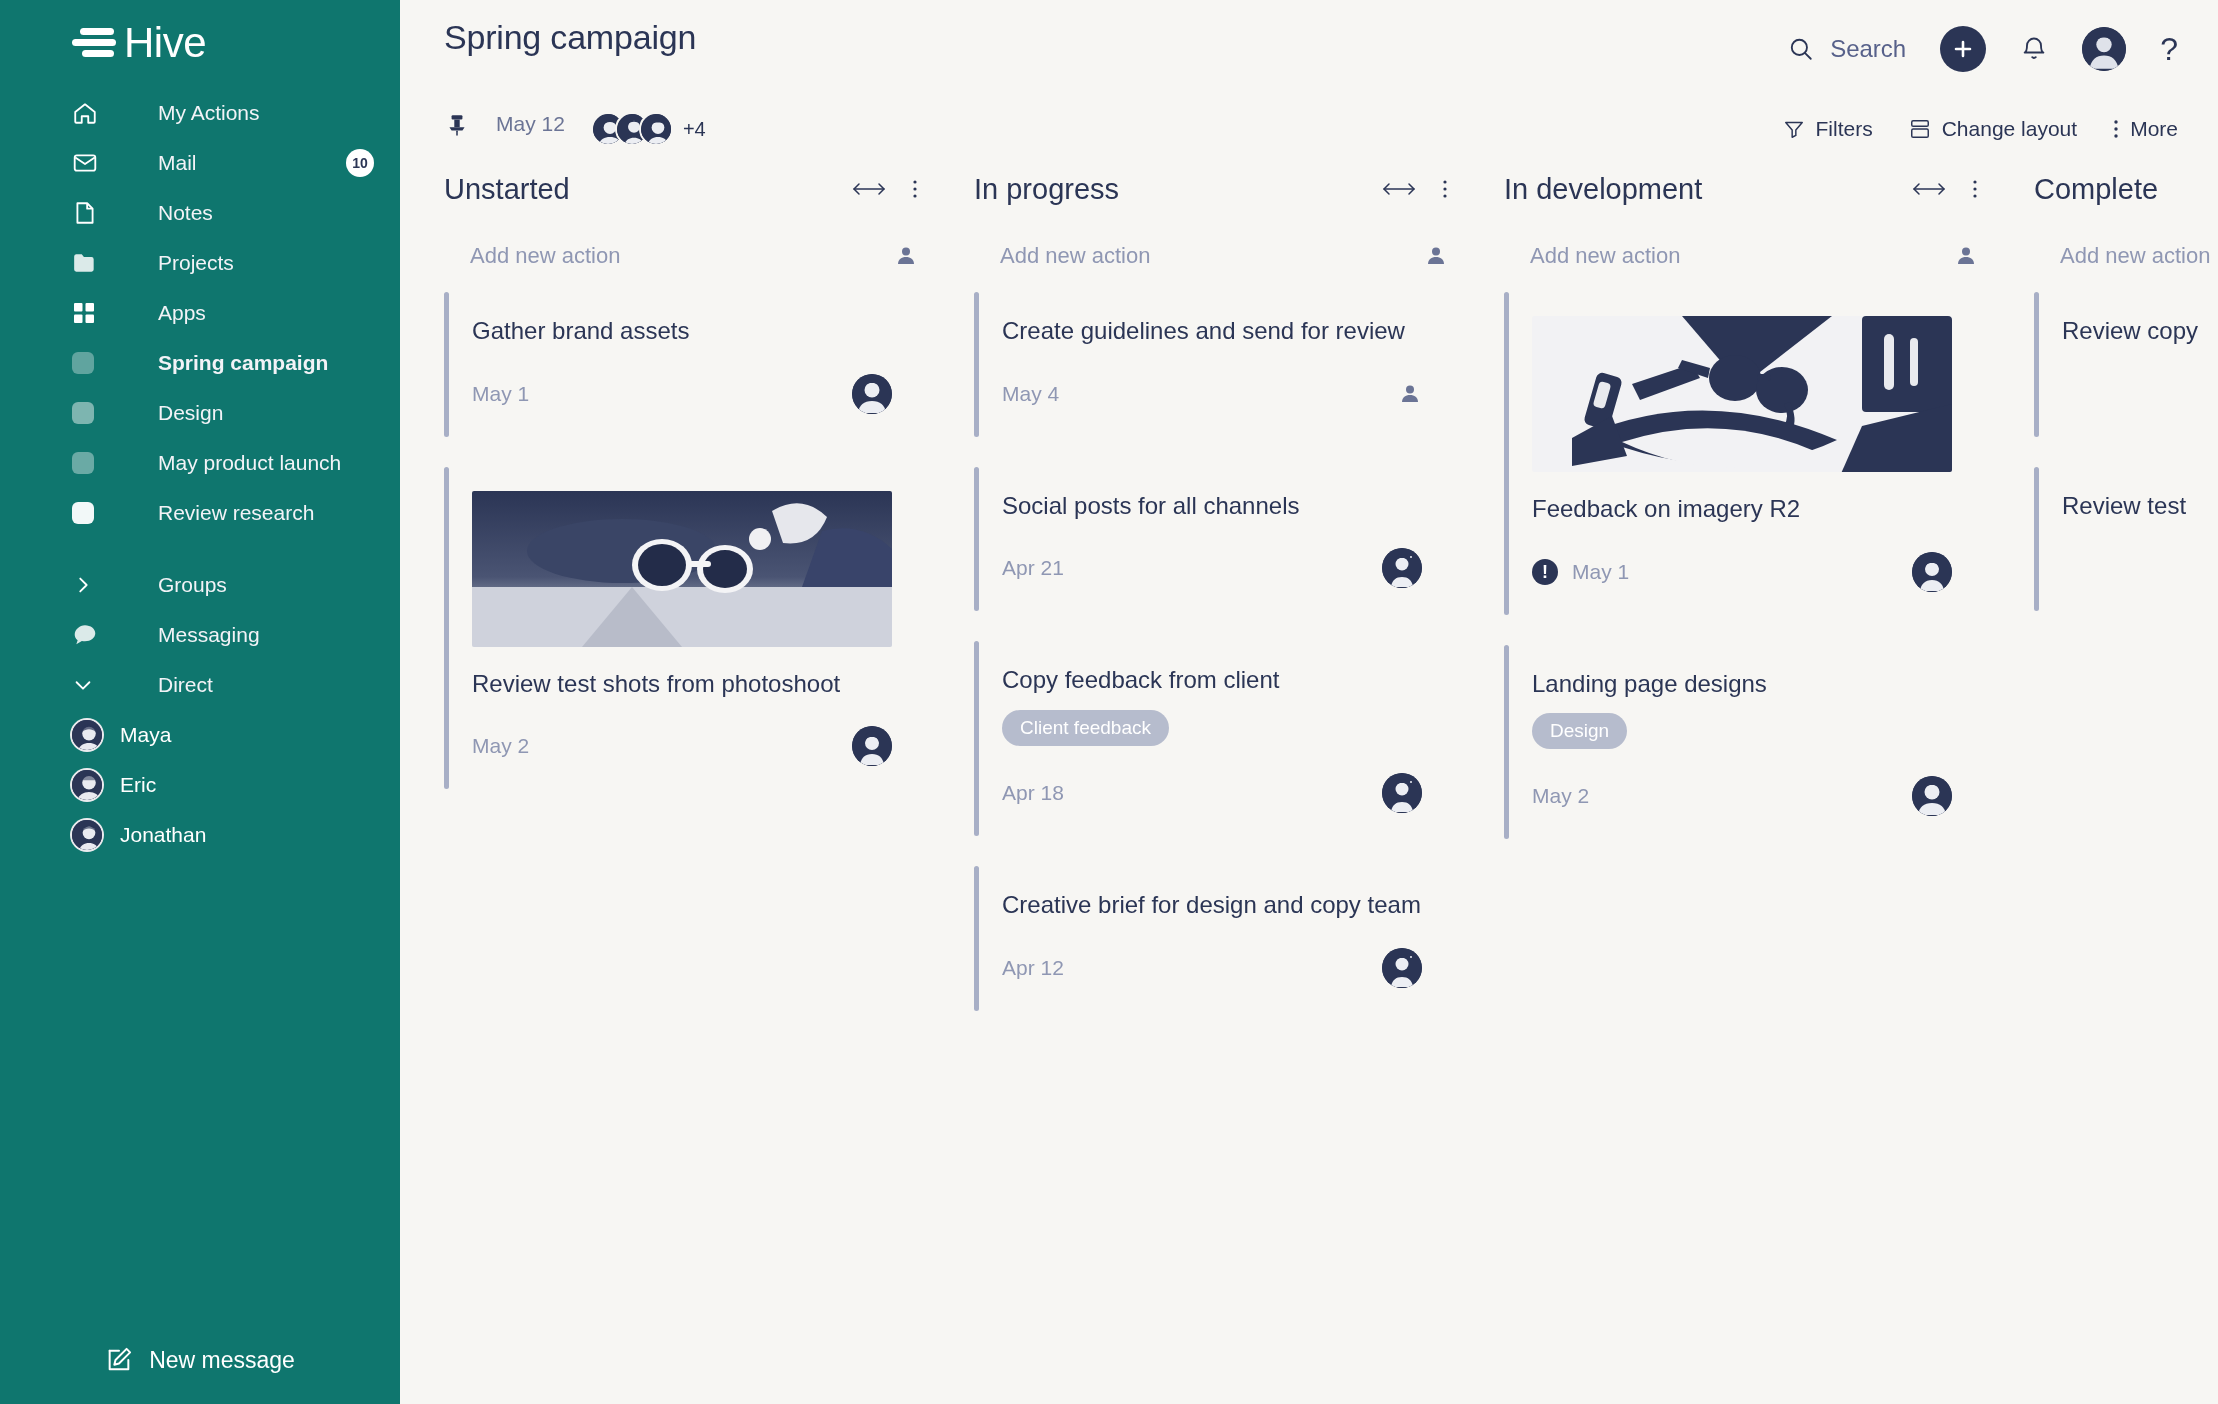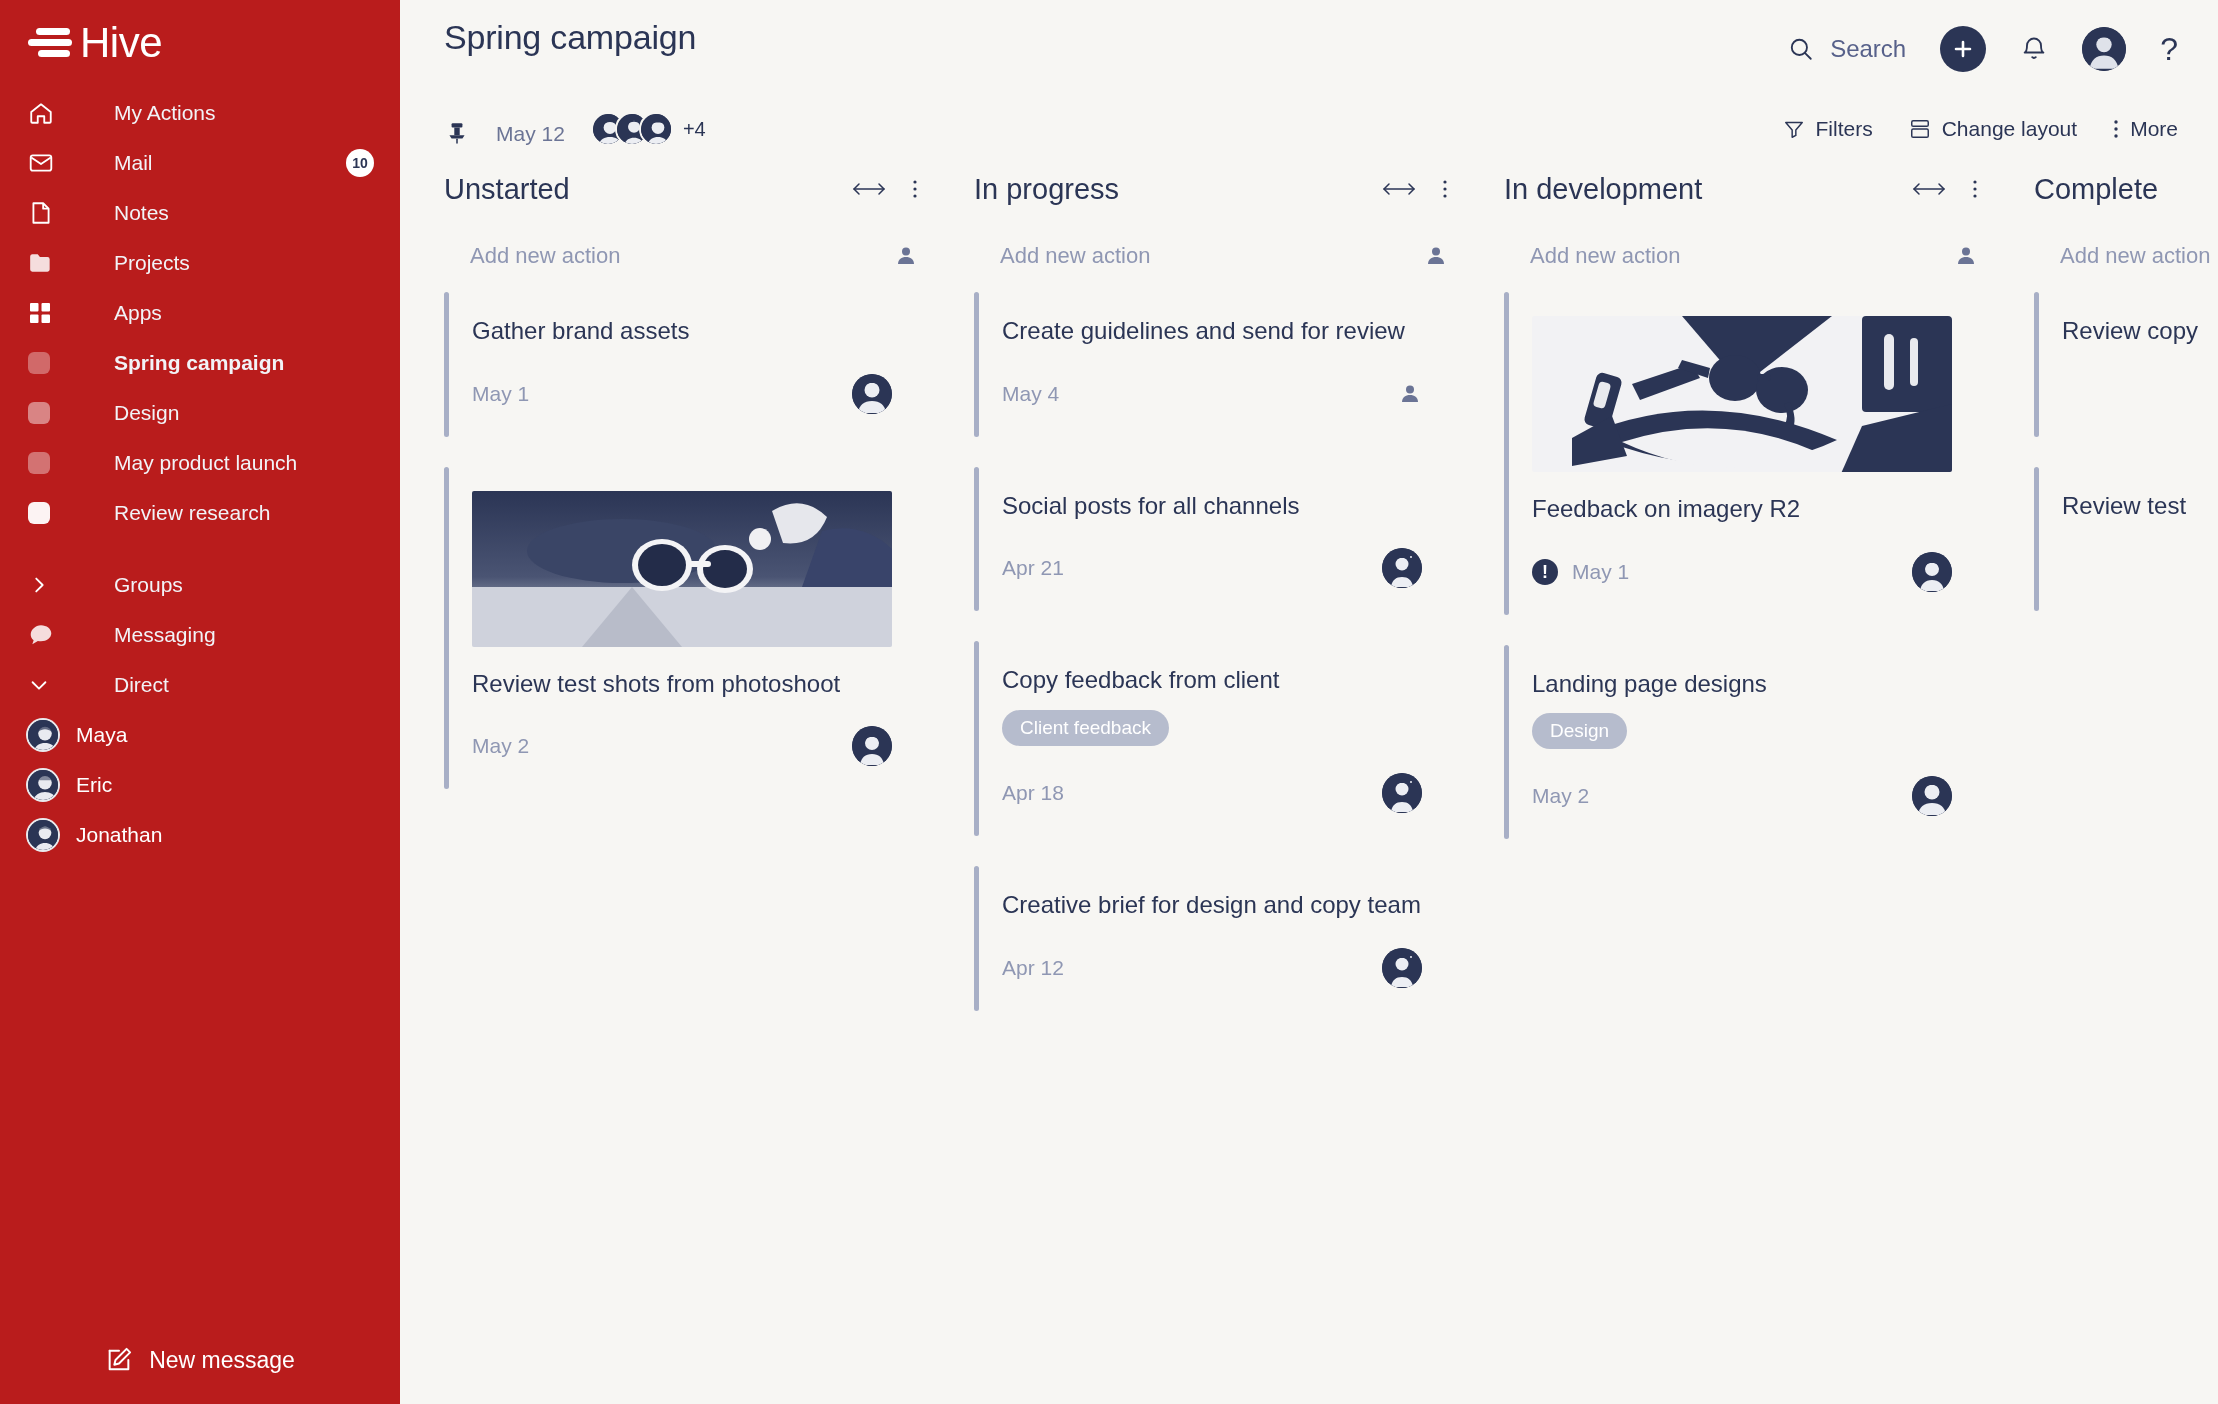--- a/index.html
+++ b/index.html
@@ -7,24 +7,24 @@
     width: 2218px; height: 1404px;
     overflow: hidden;
     font-family: "Liberation Sans", sans-serif;
     background: #f7f6f3;
   }
   #app { display: flex; width: 2218px; height: 1404px; }
 
   
   .sidebar {
     width: 400px; min-width: 400px; height: 1404px;
-    background: #b91c1c;
+    background: #0f766e;
     color: #ffffff;
     position: relative;
-    display: flex; flex-direction: column;
+    display: flex; flex-direction: column; padding-left: 44px;
   }
   .brand {
     display: flex; align-items: center; gap: 6px;
     padding: 22px 0 10px 28px;
   }
   .brand-mark { width: 46px; height: 40px; position: relative; }
   .brand-mark i {
     position: absolute; left: 0; background: #fff; border-radius: 8px; display: block;
   }
   .brand-mark i:nth-child(1) { top: 5px;  left: 8px;  width: 34px; height: 7px; }
@@ -79,21 +79,21 @@
   .searchbox .ph { font-size: 24px; color: #57618a; }
   .addbtn {
     width: 46px; height: 46px; border-radius: 50%; background: #2b3555;
     display:flex; align-items:center; justify-content:center; cursor:pointer;
   }
   .addbtn:before { content:""; position:absolute; }
   .icon-btn { cursor:pointer; display:flex; align-items:center; }
   .qmark { font-size: 32px; color:#2b3555; cursor:pointer; line-height:1; }
 
   .subbar { display:flex; align-items:center; padding: 0 40px 0 44px; height: 58px; }
-  .pin-row { display:flex; align-items:flex-end; gap: 26px; }
+  .pin-row { display:flex; align-items:flex-start; gap: 26px; }
   .sub-date { font-size: 21px; color: #6b7495; }
   .avstack { display:flex; align-items:center; }
   .avstack .avatar { width: 34px; height:34px; margin-left: -10px; border:2px solid #f7f6f3; }
   .avstack .avatar:first-child { margin-left: 0; }
   .avmore { font-size: 20px; color:#2b3555; margin-left: 10px; }
   .subbar-right { margin-left:auto; display:flex; align-items:center; gap: 36px; }
   .tool { display:flex; align-items:center; gap: 11px; font-size: 21px; color:#2b3555; cursor:pointer; }
 
   
   .board { display:flex; padding: 0 0 0 44px; gap: 0; height: calc(1404px - 158px); }

